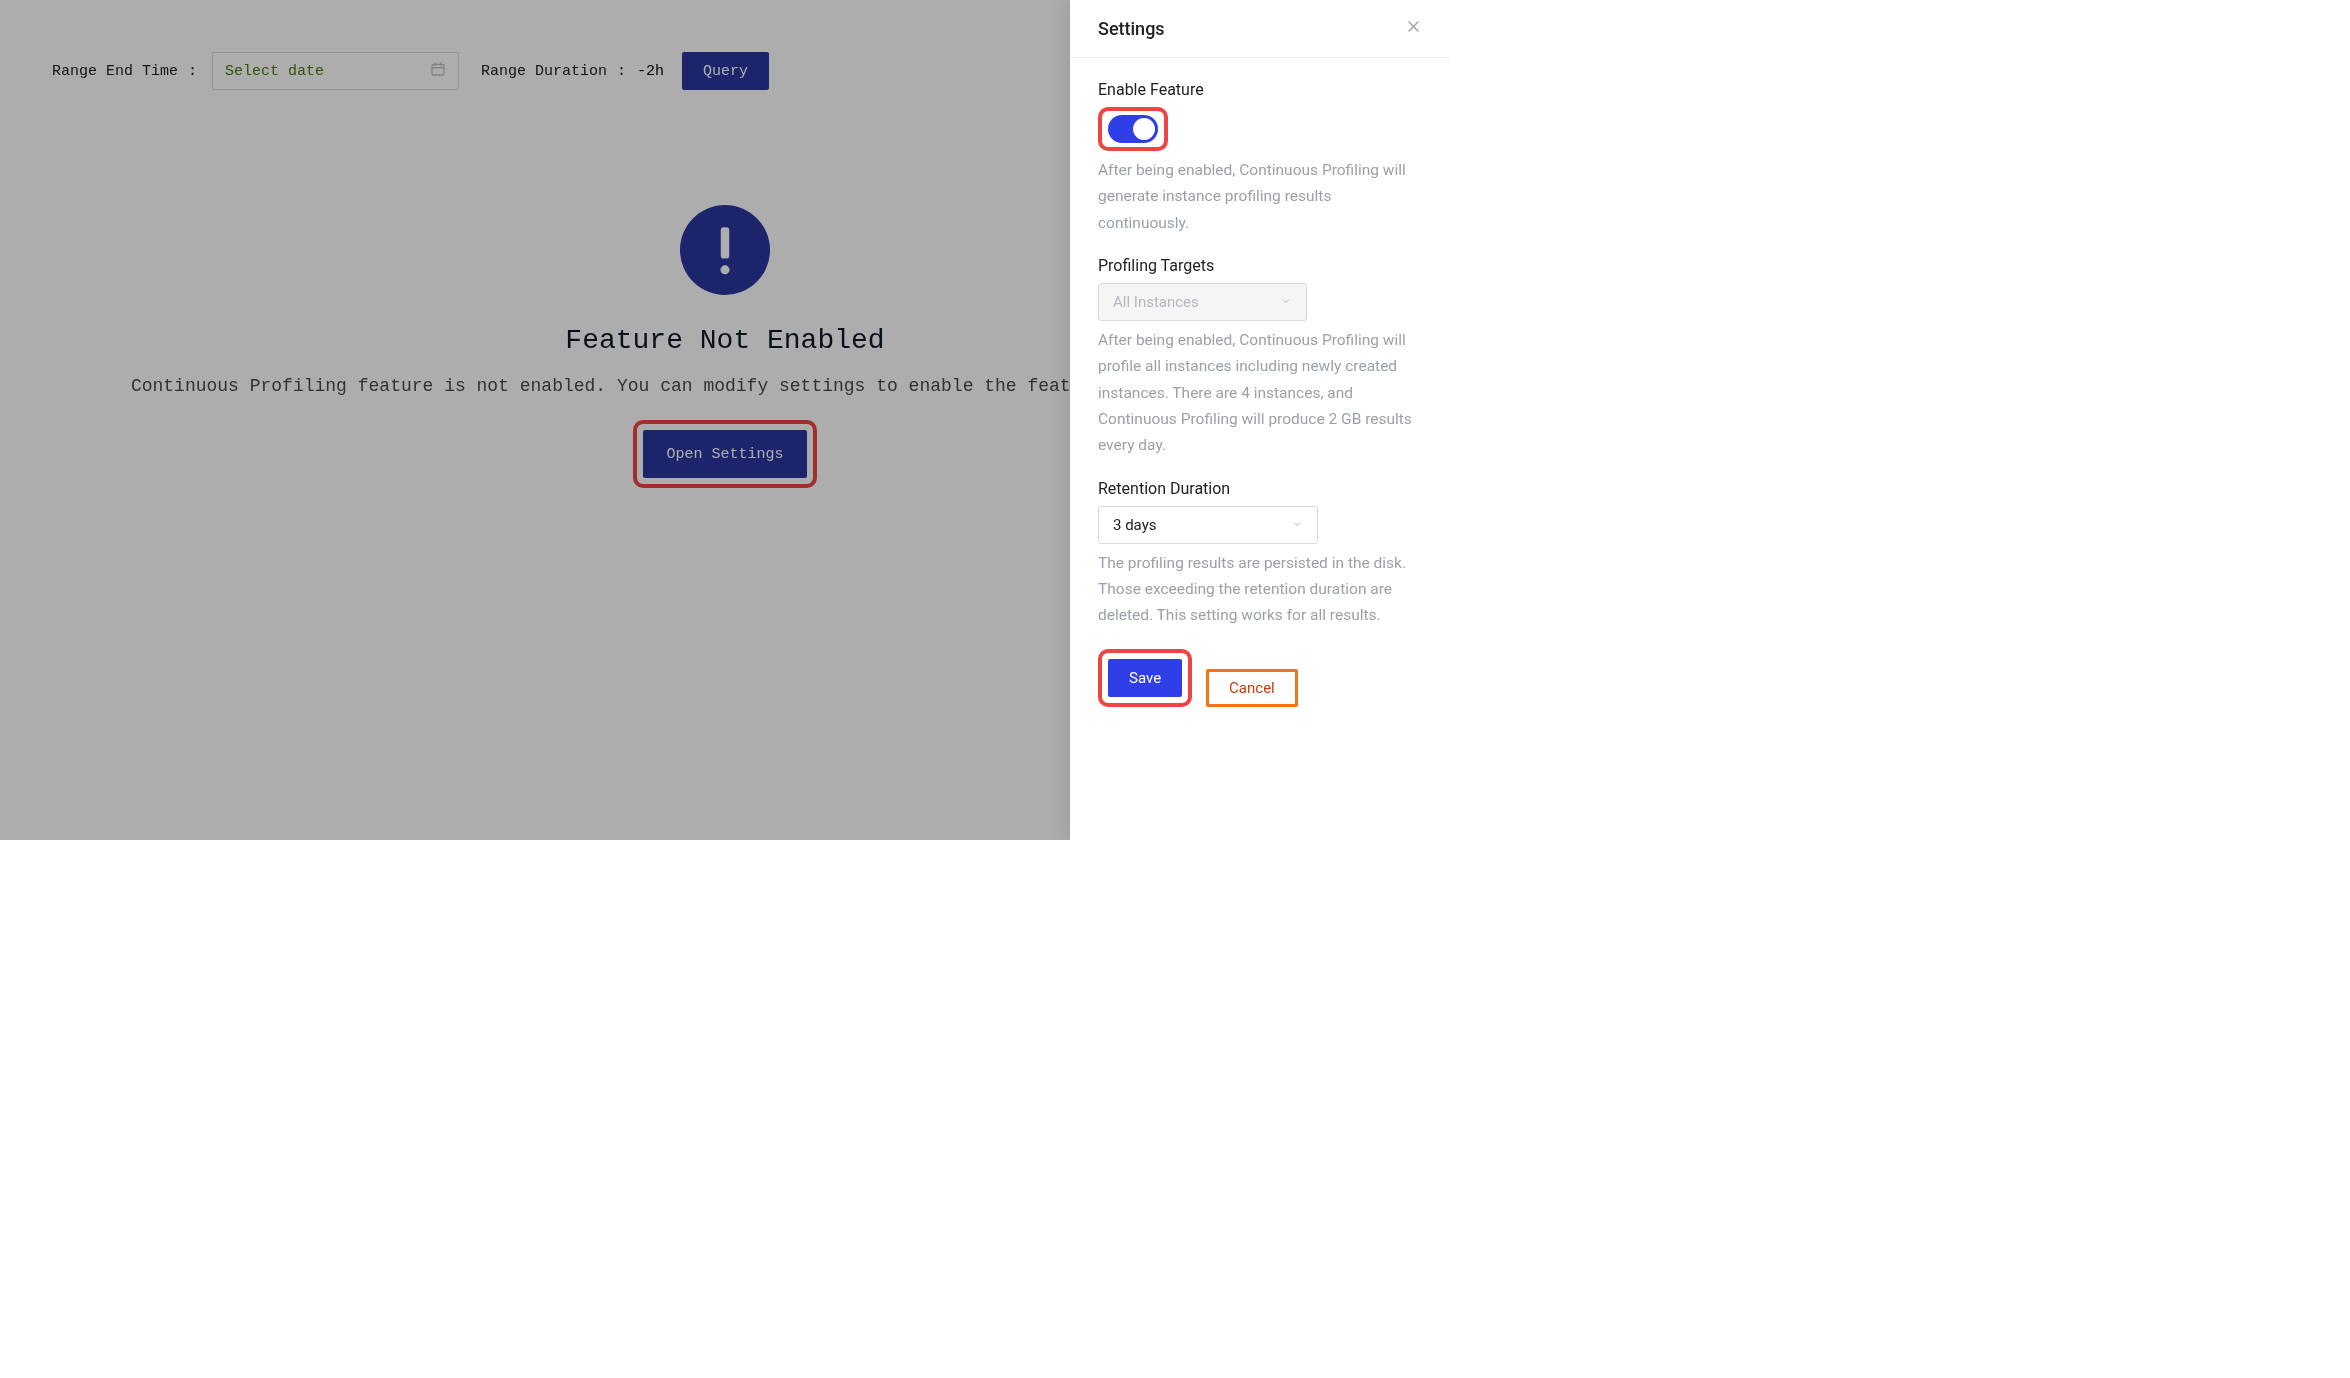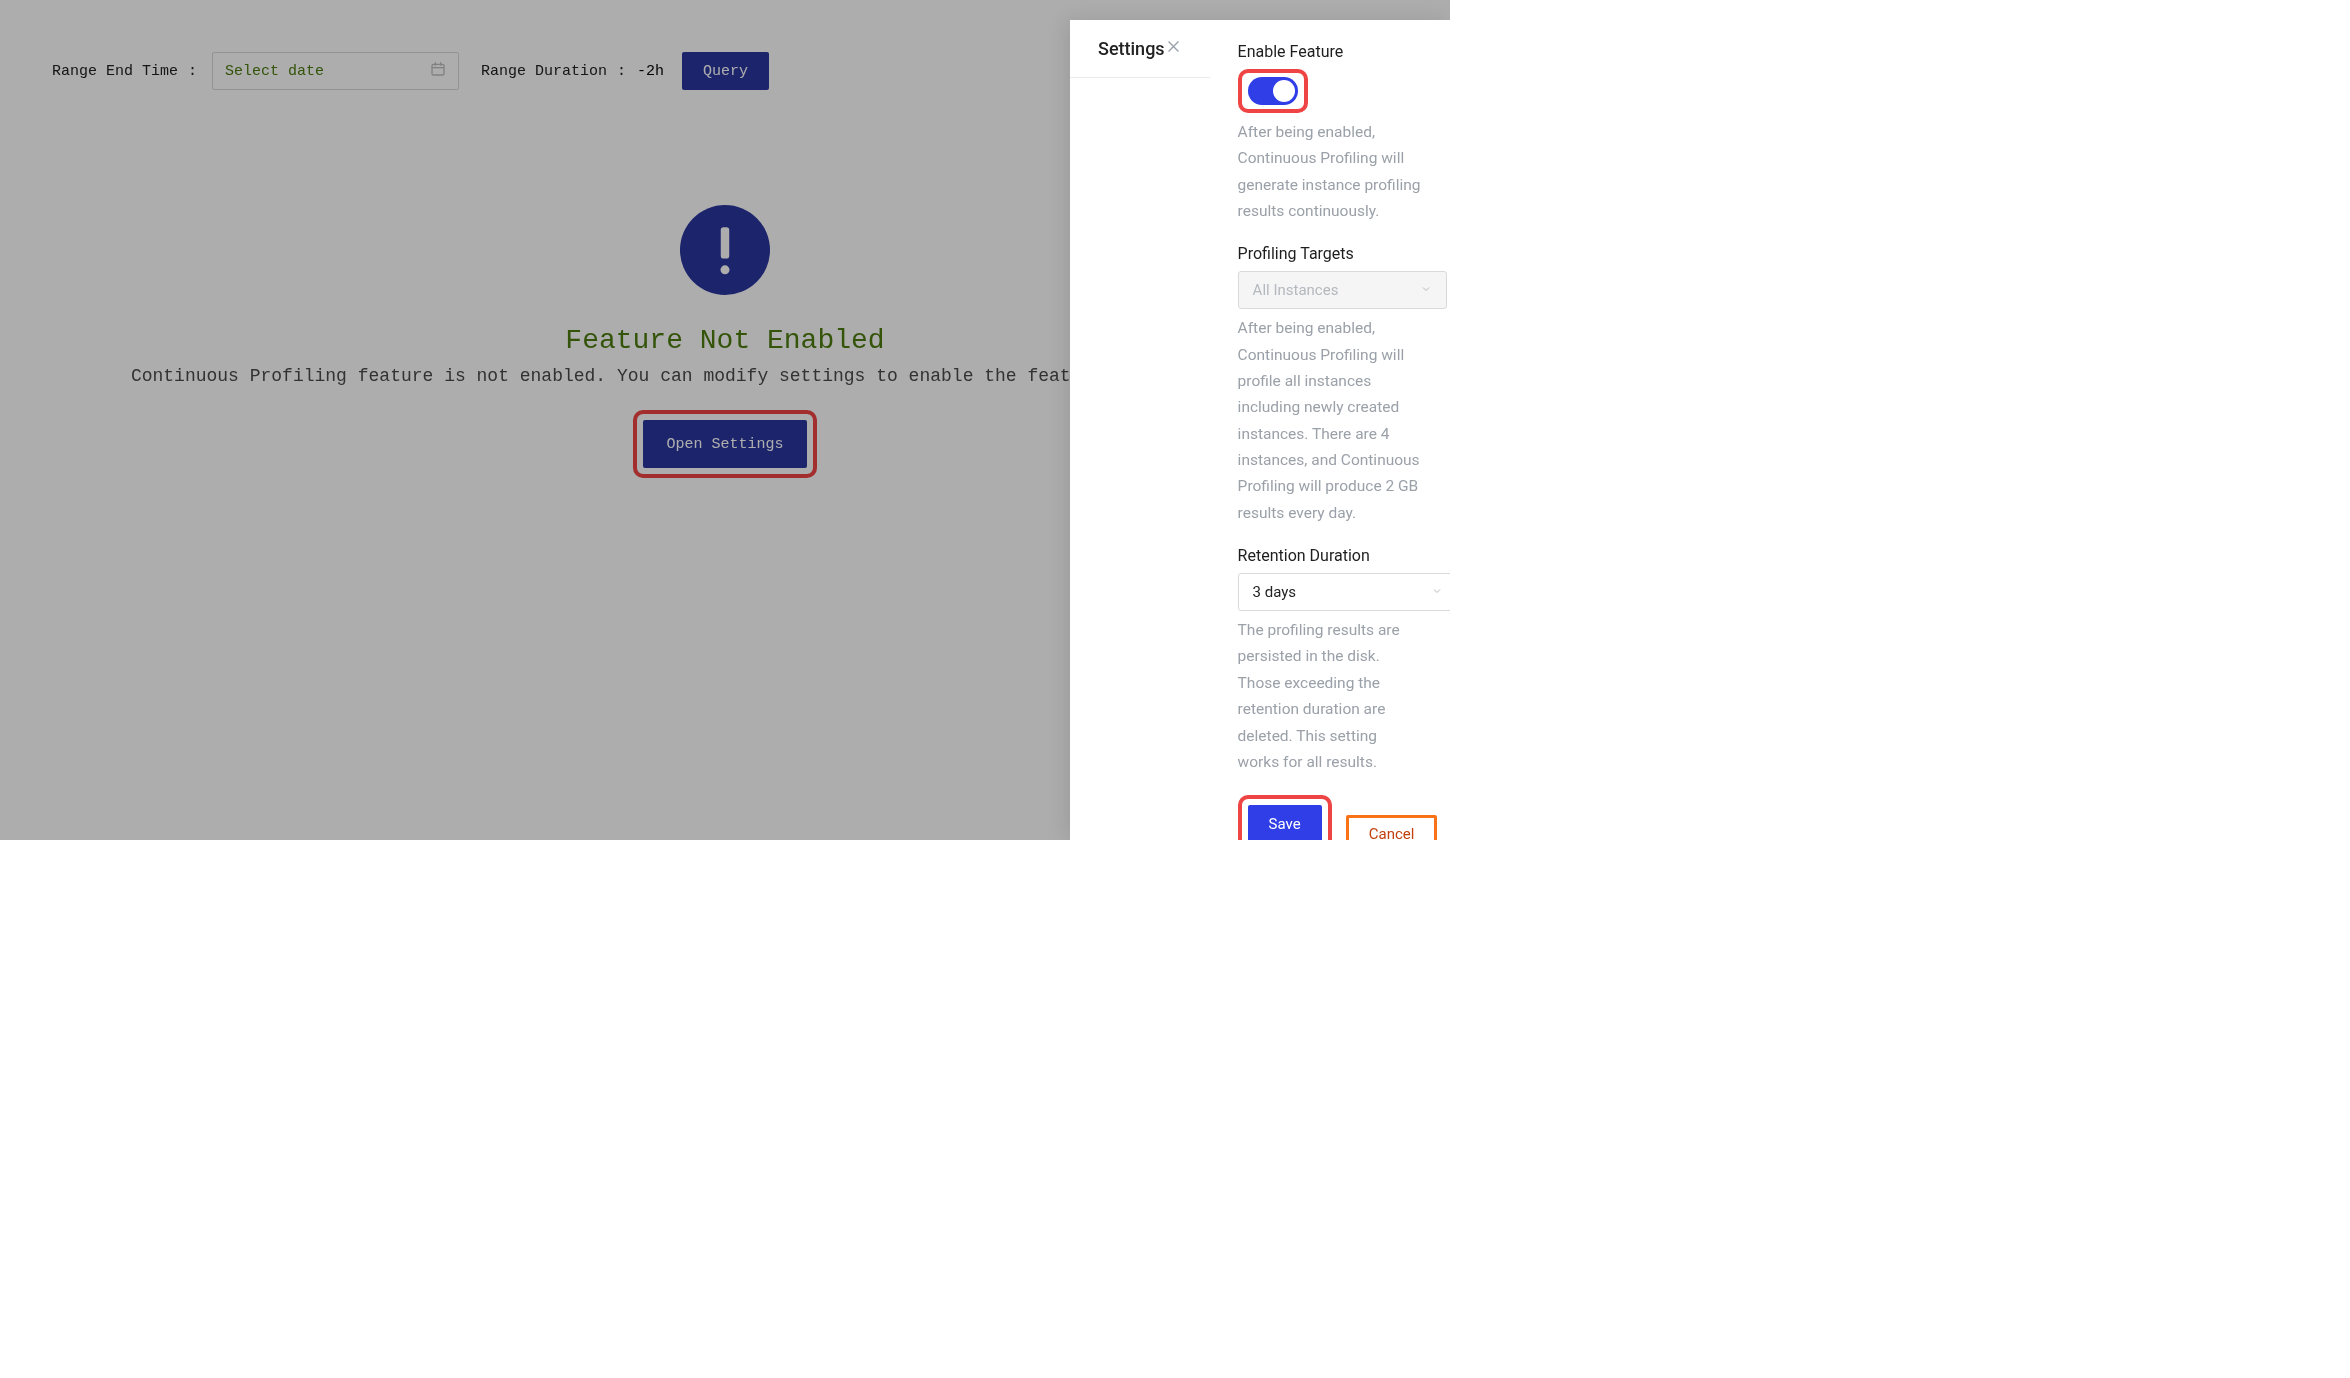--- a/index.html
+++ b/index.html
@@ -90,45 +90,44 @@
     width: 90px; height: 90px;
     border-radius: 50%;
     background: #2a36a0;
     display: flex; align-items: center; justify-content: center;
     color: #fff;
     margin-bottom: 30px;
   }
   .empty-title {
     font-size: 28px;
     font-weight: 500;
-    margin-bottom: 10px;
-    color: #4d7c0f;
+    margin-bottom: 20px;
+    color: #0f172a;
   }
   .empty-desc {
     font-size: 18px;
     color: #4b4b4b;
     margin-bottom: 24px;
   }
   .highlight-red {
     border: 4px solid #ef4444;
     border-radius: 10px;
     padding: 6px;
     display: inline-block;
   }
 
   
   .drawer {
     position: absolute;
     top: 0; right: 0; bottom: 0;
     width: 380px;
     background: #fff;
     z-index: 2;
-    display: flex; flex-direction: row;
+    display: flex; flex-direction: column;
     box-shadow: -4px 0 20px rgba(0,0,0,0.1);
-    margin-top: 20px;
   }
   .drawer-header {
     height: 58px;
     display: flex; align-items: center; justify-content: space-between;
     padding: 0 28px;
     border-bottom: 1px solid #ececec;
   }
   .drawer-title {
     font-size: 18px;
     font-weight: 500;

